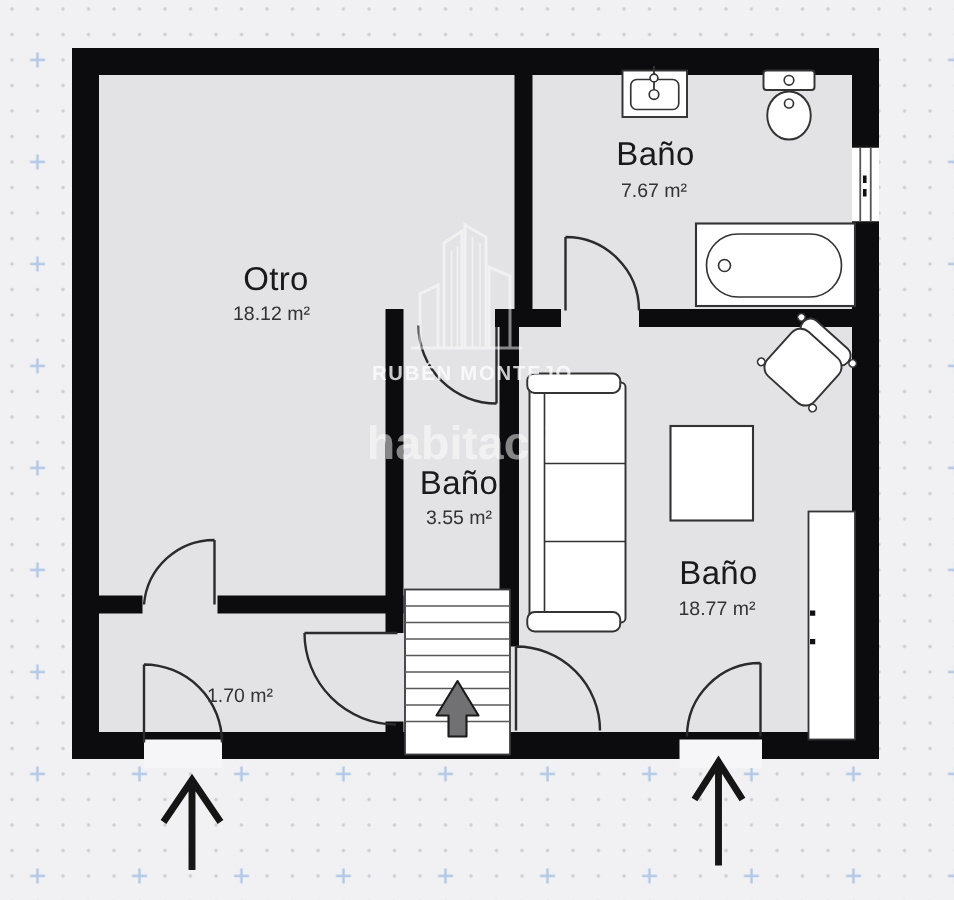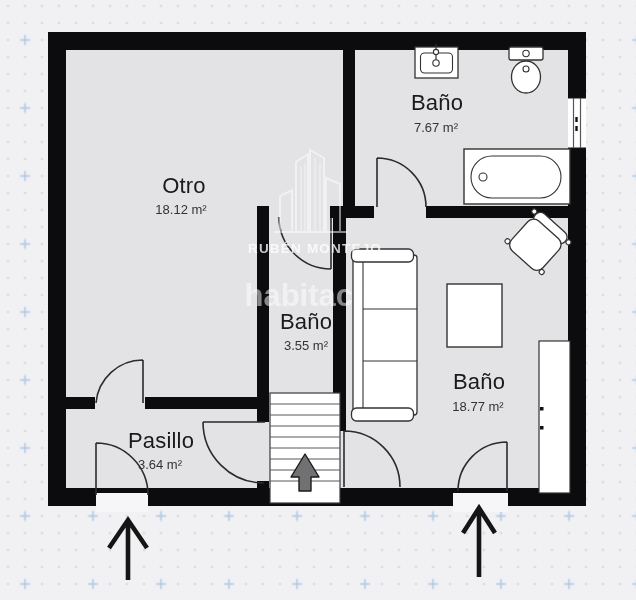--- a/index.html
+++ b/index.html
@@ -183,20 +183,17 @@
     <span class="room-area">3.55 m²</span>
   </div>
 
   <div class="label" style="left:479px;top:382px">
     <span class="room-name">Baño</span>
   </div>
   <div class="label" style="left:478px;top:406px">
     <span class="room-area">18.77 m²</span>
   </div>
 
-  <div class="label" style="left:161px;top:441px">
-    <span class="room-name">Pasillo</span>
-  </div>
   <div class="label" style="left:160px;top:464px">
-    <span class="room-area">3.64 m²</span>
+    <span class="room-area">1.70 m²</span>
   </div>
 
 </div>
 
 </body></html>

